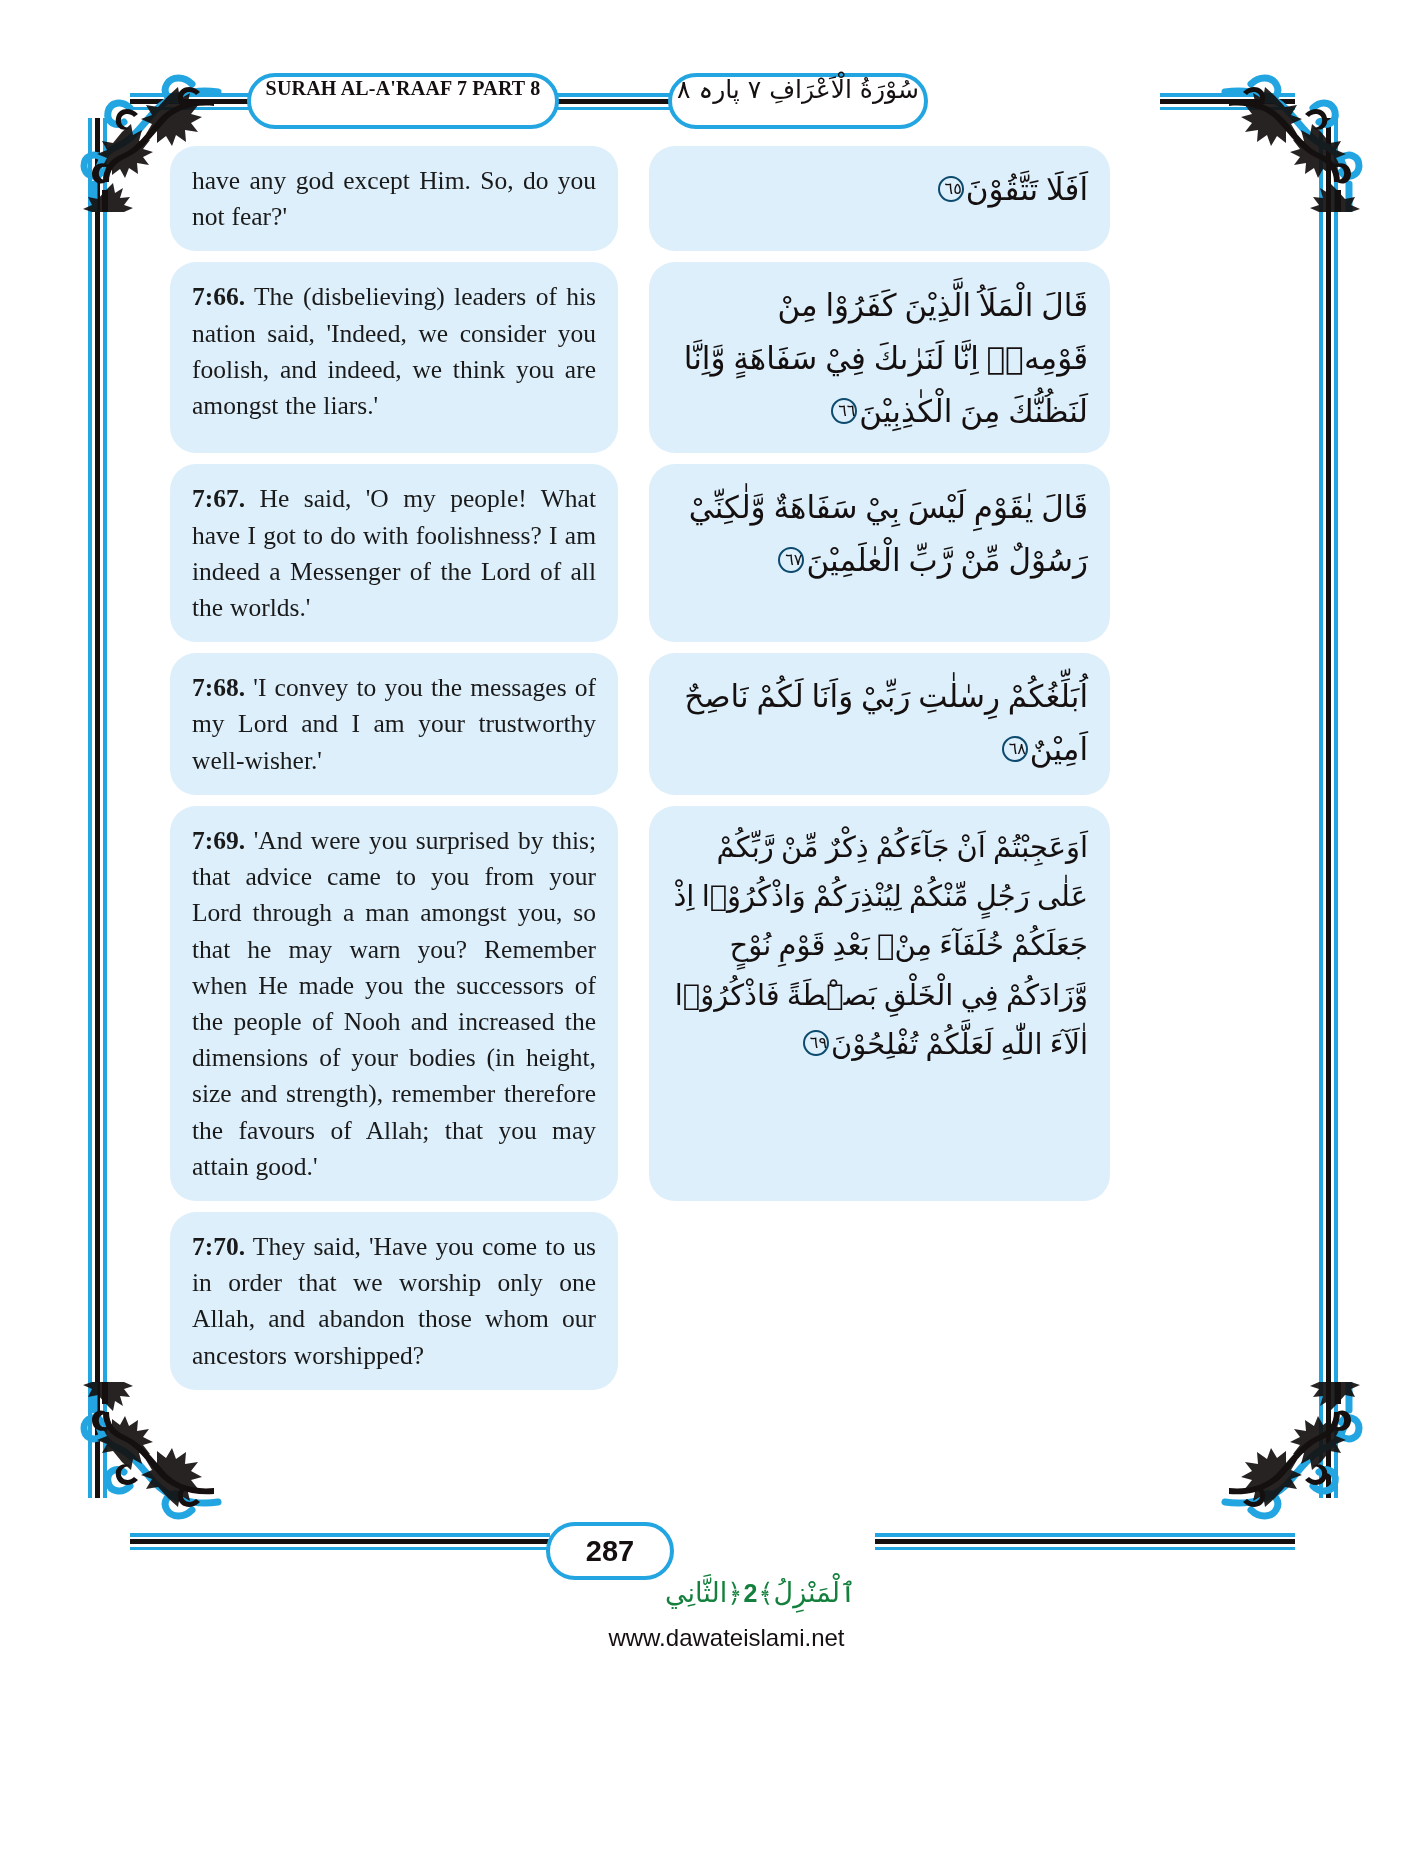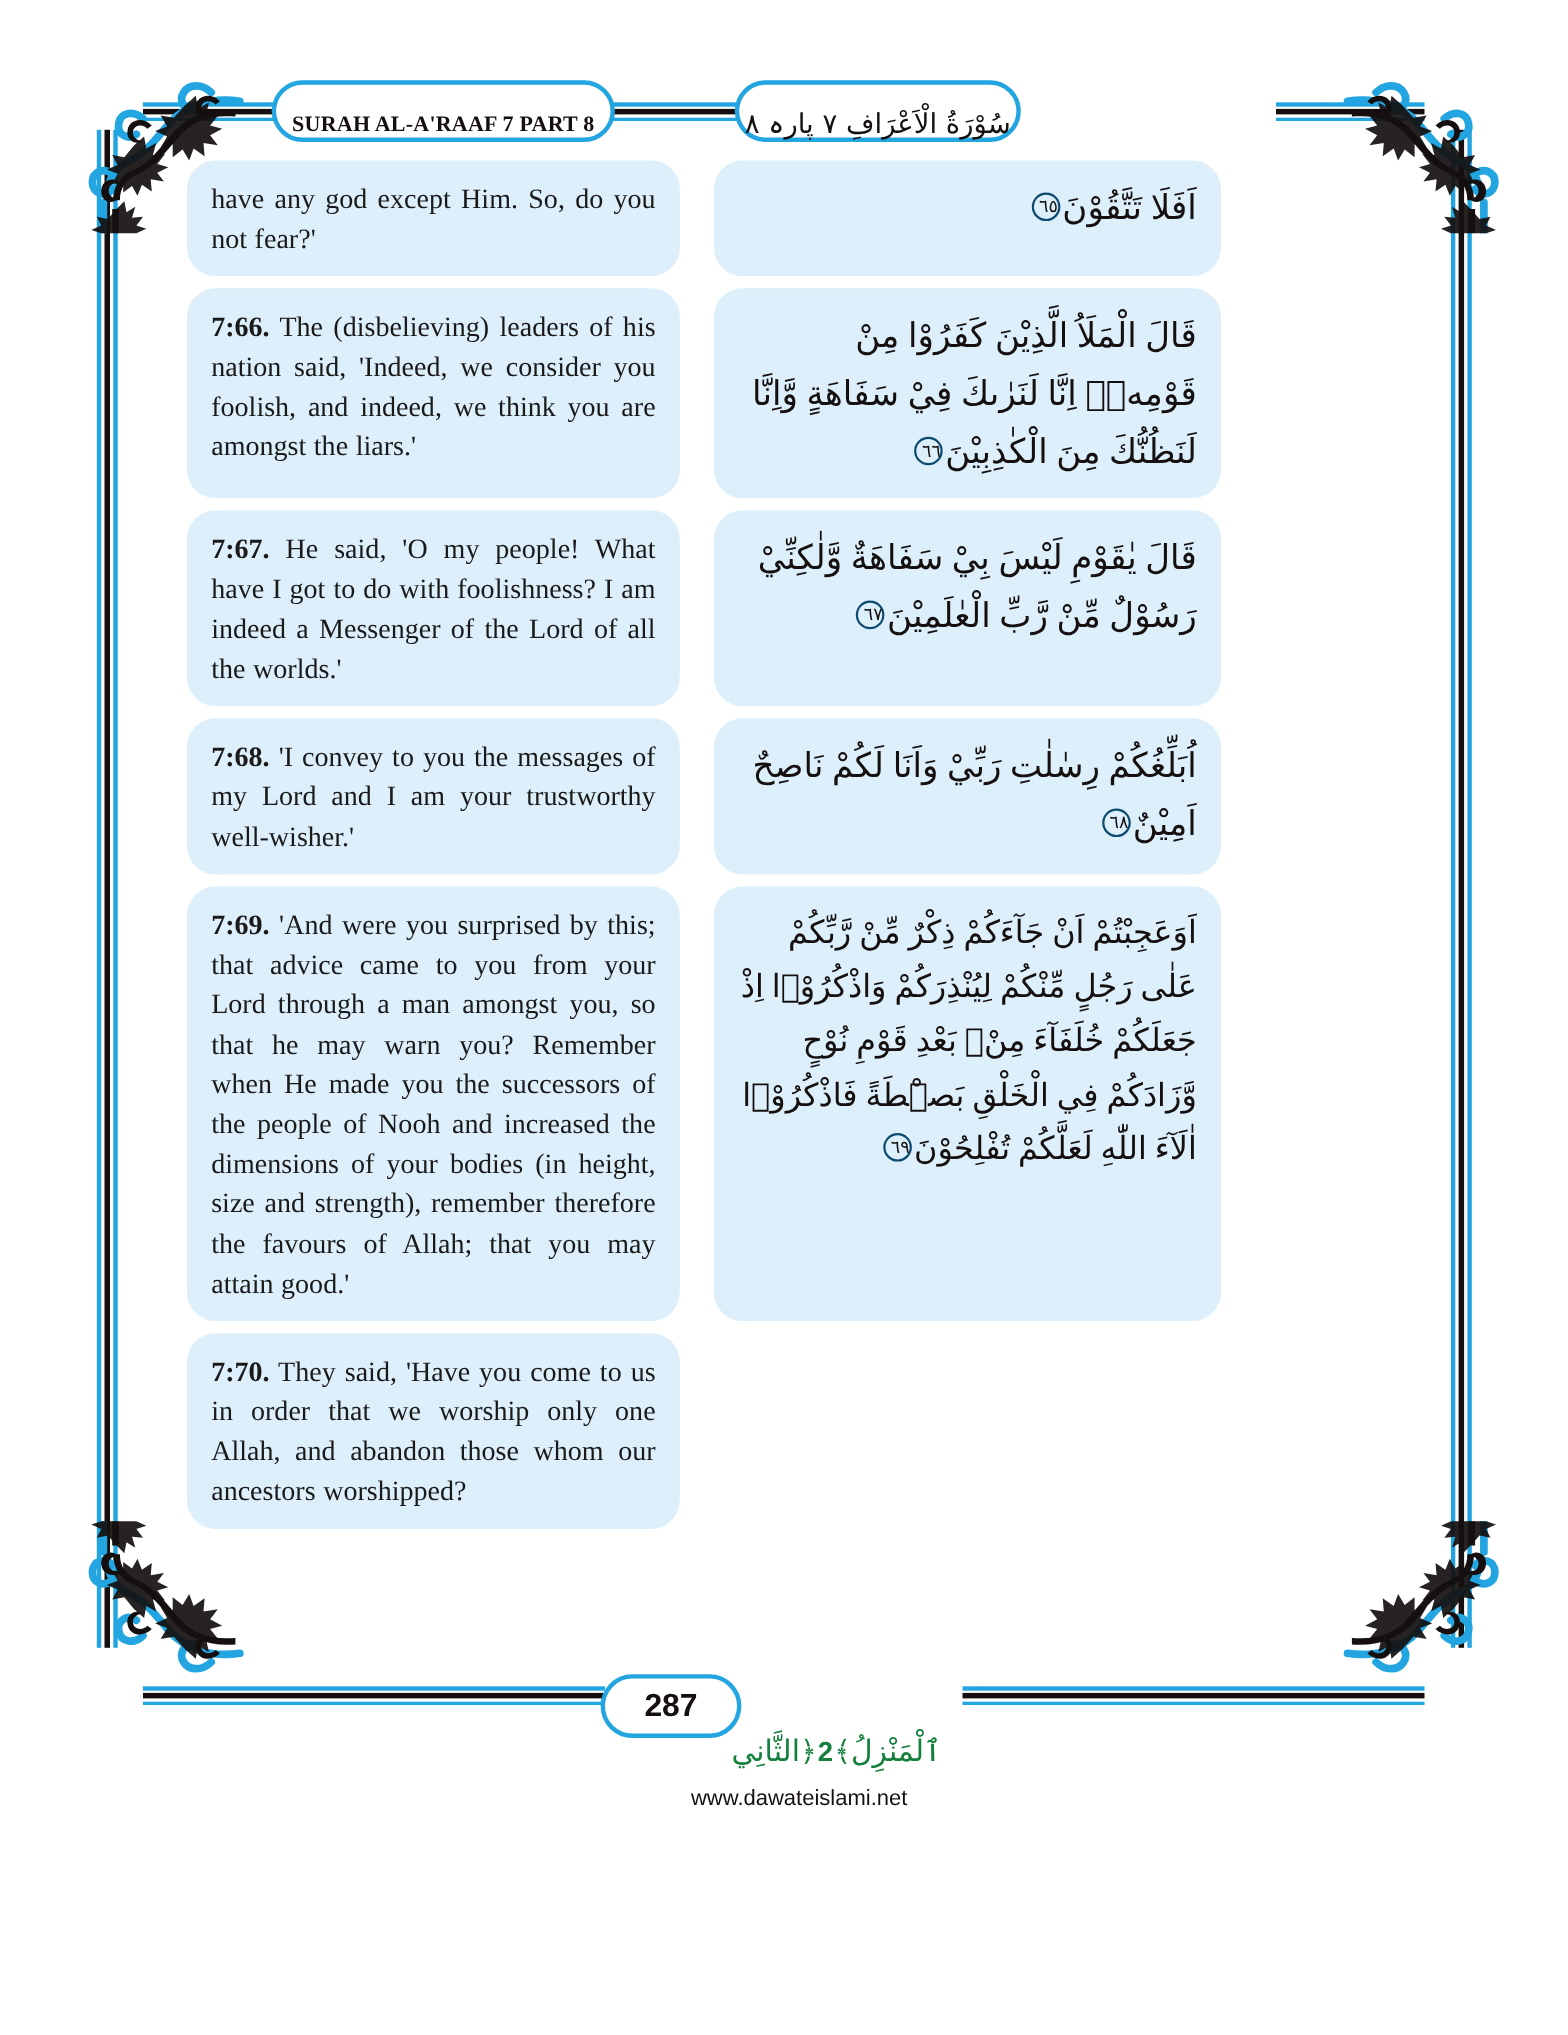--- a/index.html
+++ b/index.html
@@ -57,21 +57,21 @@
   .hdr-rule-right { left: 1160px; width: 135px;  top: 93px; }
 
   .hdr-box {
     position: absolute;
     top: 73px;
     height: 56px;
     border: 4px solid #22a5e0;
     border-radius: 28px;
     background: #ffffff;
     display: flex;
-    align-items: flex-end;
+    align-items: flex-start;
     justify-content: center;
     z-index: 4;
   }
   .hdr-box.en { left: 247px; width: 312px; }
   .hdr-box.ar { left: 668px; width: 260px; }
 
   .hdr-title-en {
     font-family: "Liberation Serif", serif;
     font-weight: bold;
     font-size: 20px;
@@ -204,21 +204,21 @@
     font-size: 26px;
     display: inline-block;
   }
 
   .site-url {
     position: absolute;
     left: 0; top: 126px;
     width: 1425px;
     text-align: center;
     font-family: "Liberation Sans", sans-serif;
-    font-size: 20px;
+    font-size: 24px;
     color: #15100f;
     padding-left: 28px;
   }
 </style>
 </head>
 <body>
 
 <div class="page">
 
   <div class="header">

